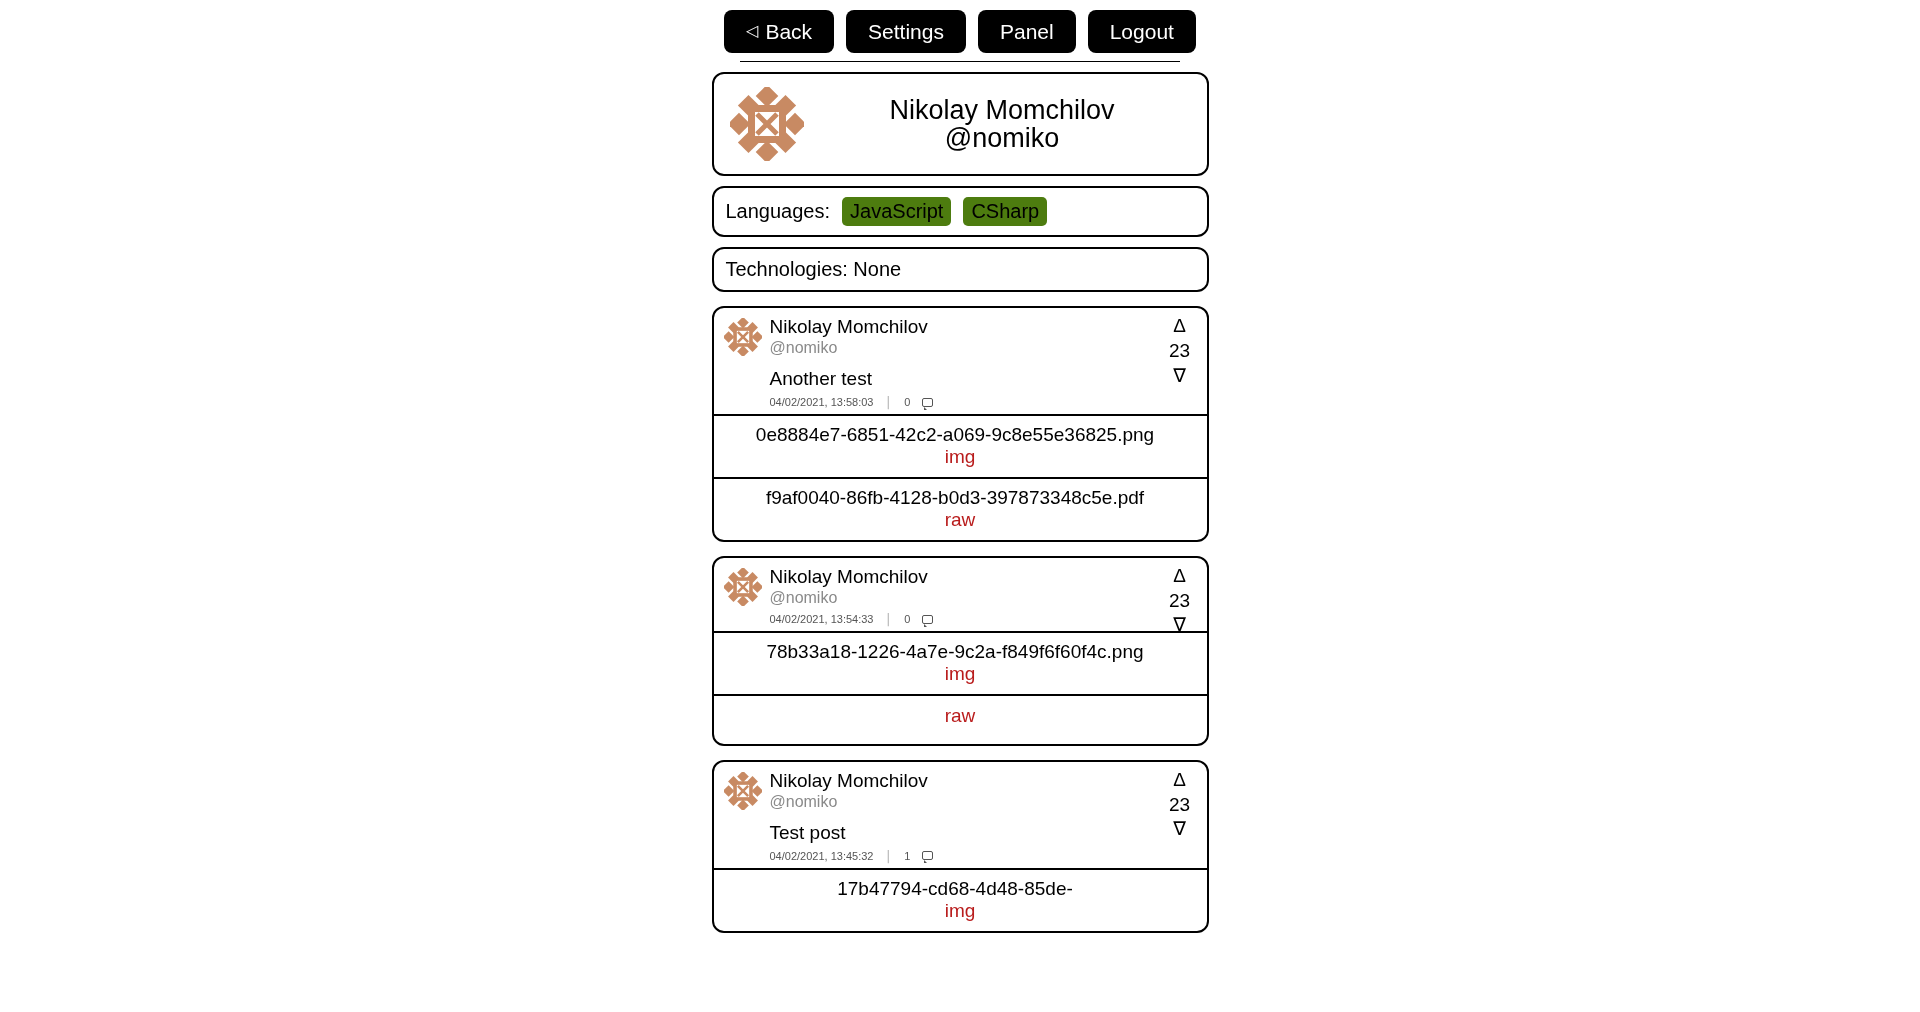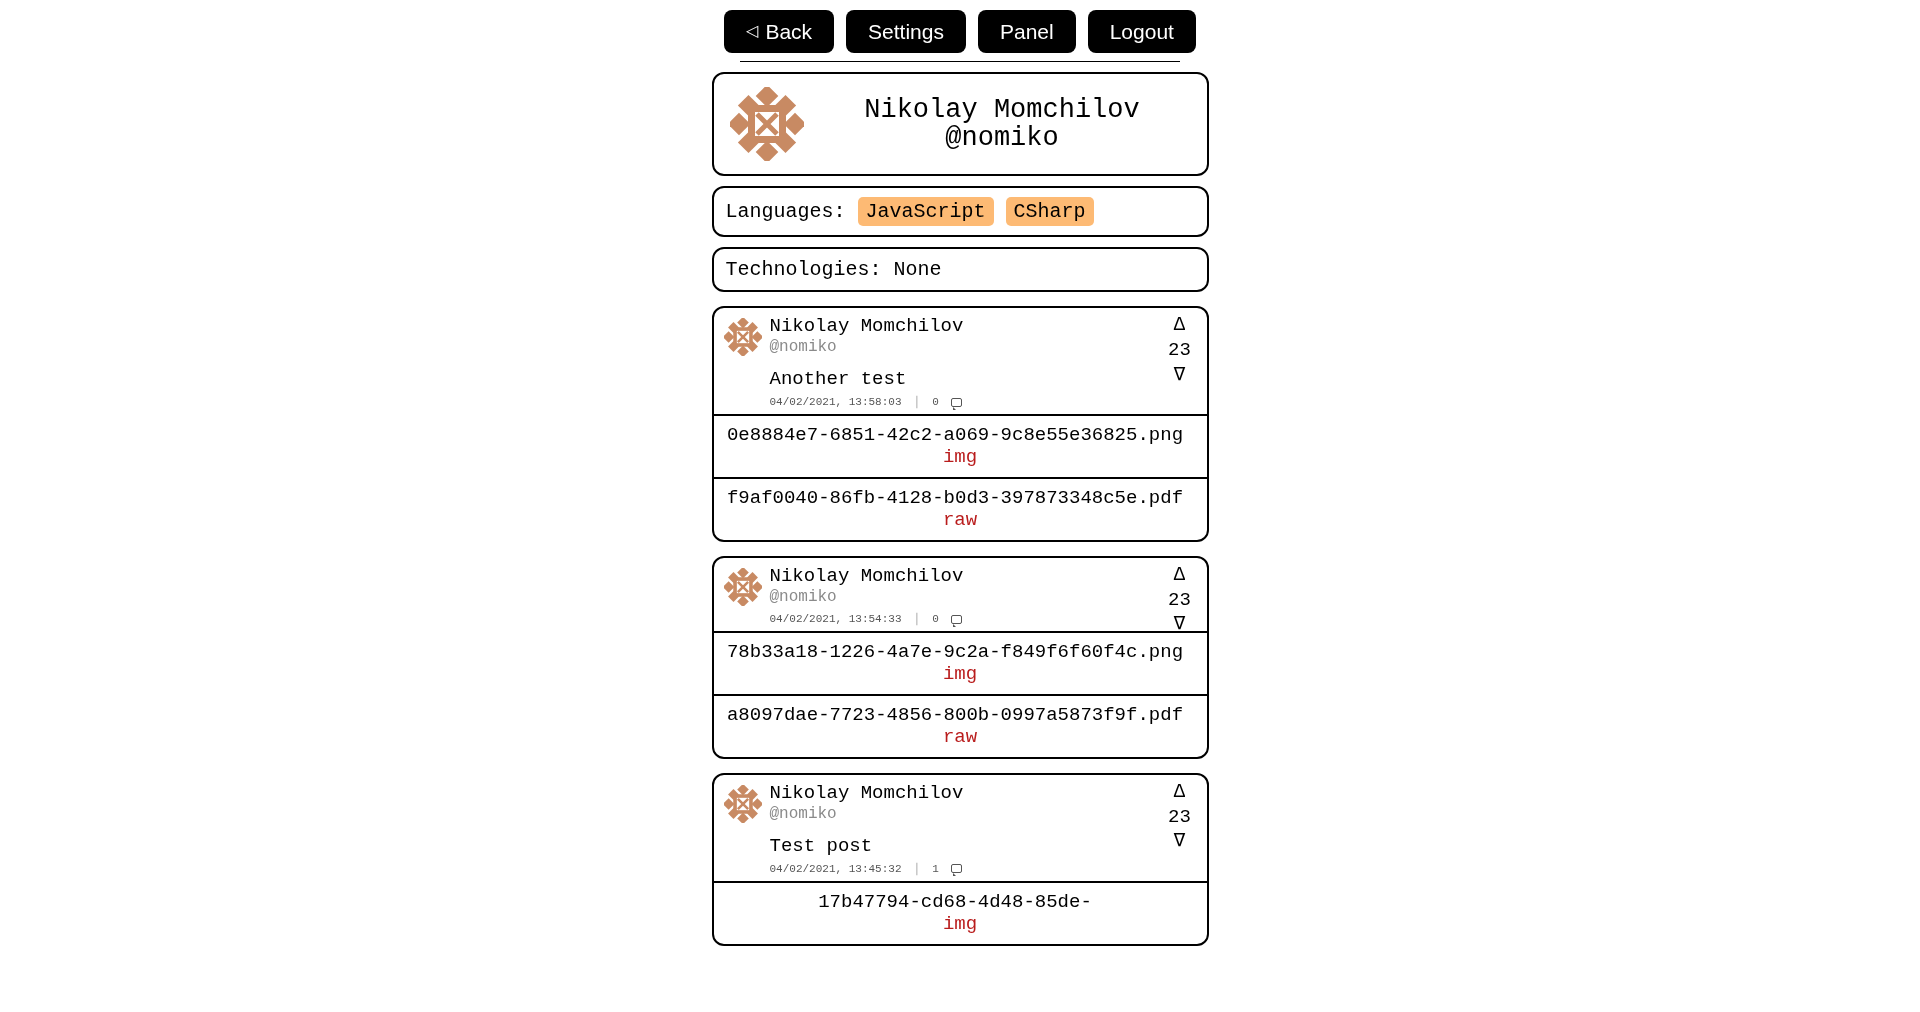--- a/index.html
+++ b/index.html
@@ -42,21 +42,20 @@
     line-height: 1;
     display: inline-block;
     transform: translateY(-1px);
   }
 
   
   .column {
     width: 497px;
     margin: 2px auto;
     position: relative;
-    font-family: Liberation Mono, monospace;
   }
   .hr {
     width: 440px;
     margin: 8px auto 0 auto;
     border: 0;
     border-top: 1px solid #000;
   }
 
   .card {
     border: 2px solid #000000;
@@ -92,21 +91,21 @@
   
   .strip {
     display: flex;
     align-items: center;
     padding: 9px 12px;
     font-size: 20px;
     gap: 12px;
     min-height: 44px;
   }
   .chip {
-    background: #fdba74;
+    background: #4d7c0f;
     border-radius: 5px;
     padding: 3px 8px;
     font-size: 20px;
     color: #000;
   }
 
   
   .post {
     border: 2px solid #000000;
     border-radius: 12px;
@@ -342,21 +341,20 @@
           <div class="arrow">∆</div>
           <div class="count">23</div>
           <div class="arrow">∇</div>
         </div>
       </div>
       <div class="attachment">
         <div class="fname">78b33a18-1226-4a7e-9c2a-f849f6f60f4c.png</div>
         <div class="ftype">img</div>
       </div>
       <div class="attachment">
-        <div class="fname">a8097dae-7723-4856-800b-0997a5873f9f.pdf</div>
         <div class="ftype">raw</div>
       </div>
     </div>
 
     <div class="post">
       <div class="post-head">
         <svg class="post-avatar" viewBox="0 0 74 74">
           <g fill="#c88a63">
             <rect x="29" y="1" width="16" height="16" transform="rotate(45 37 9)"></rect>
             <rect x="29" y="57" width="16" height="16" transform="rotate(45 37 65)"></rect>

